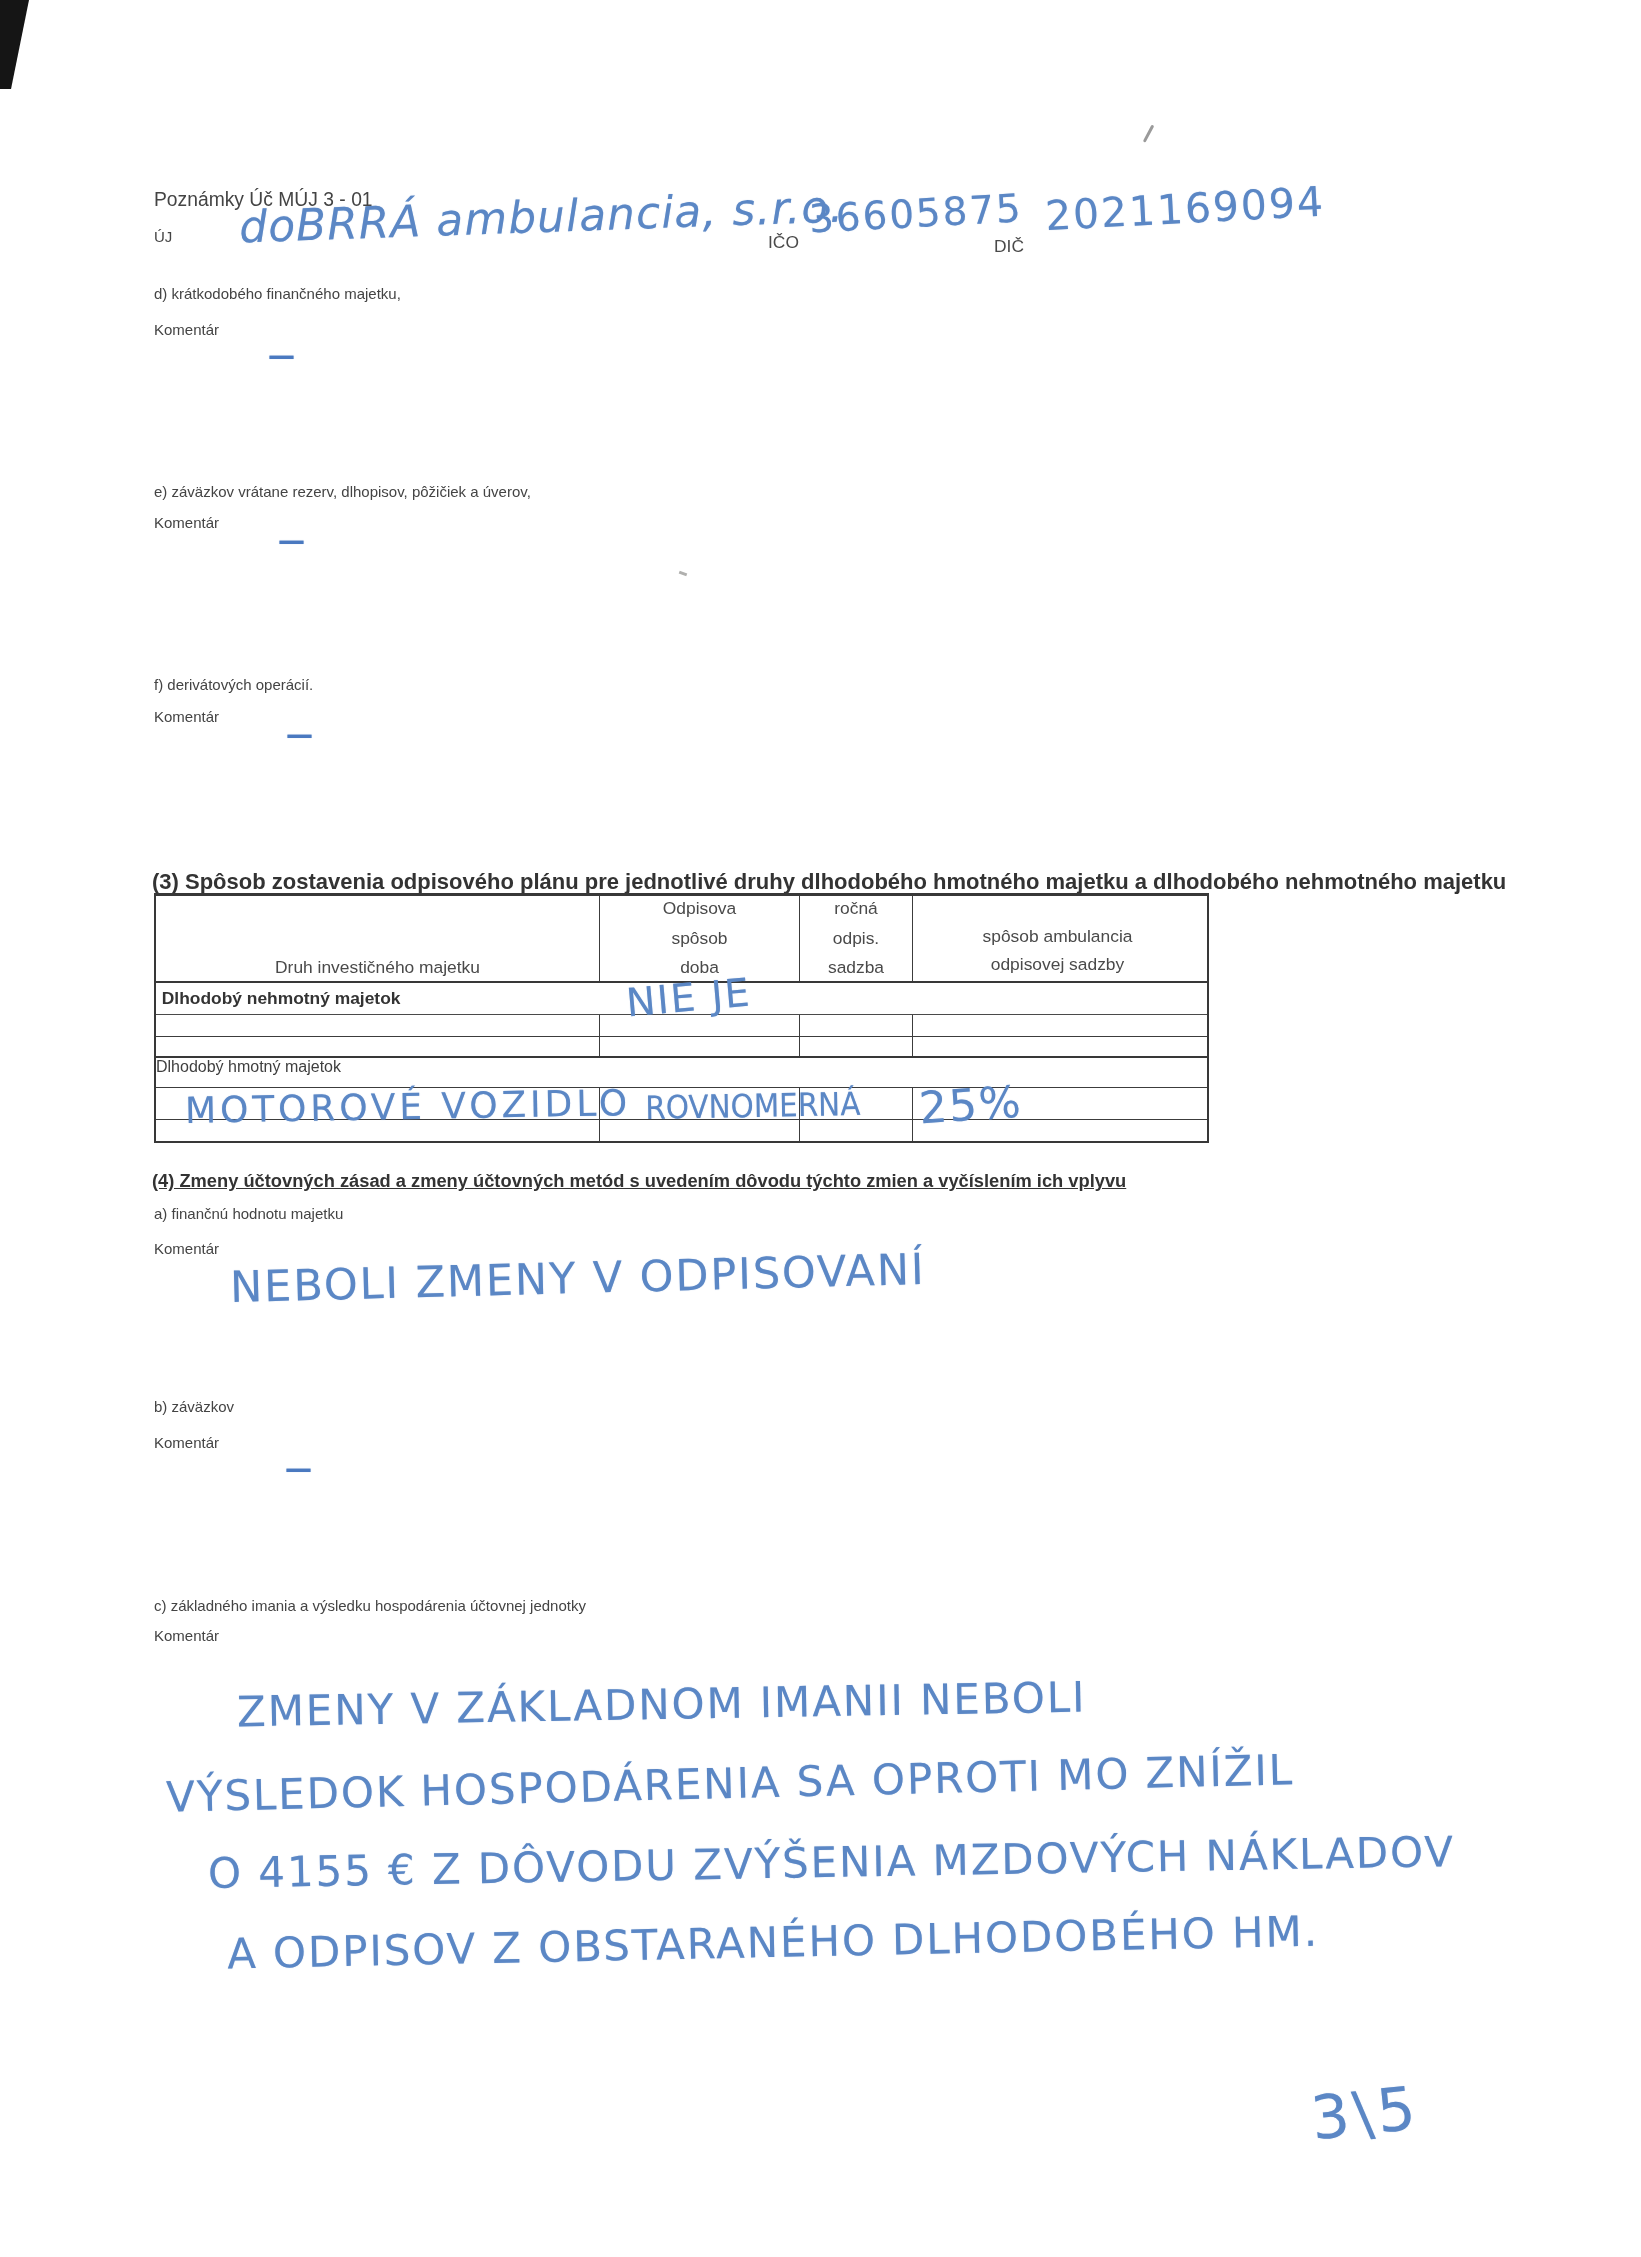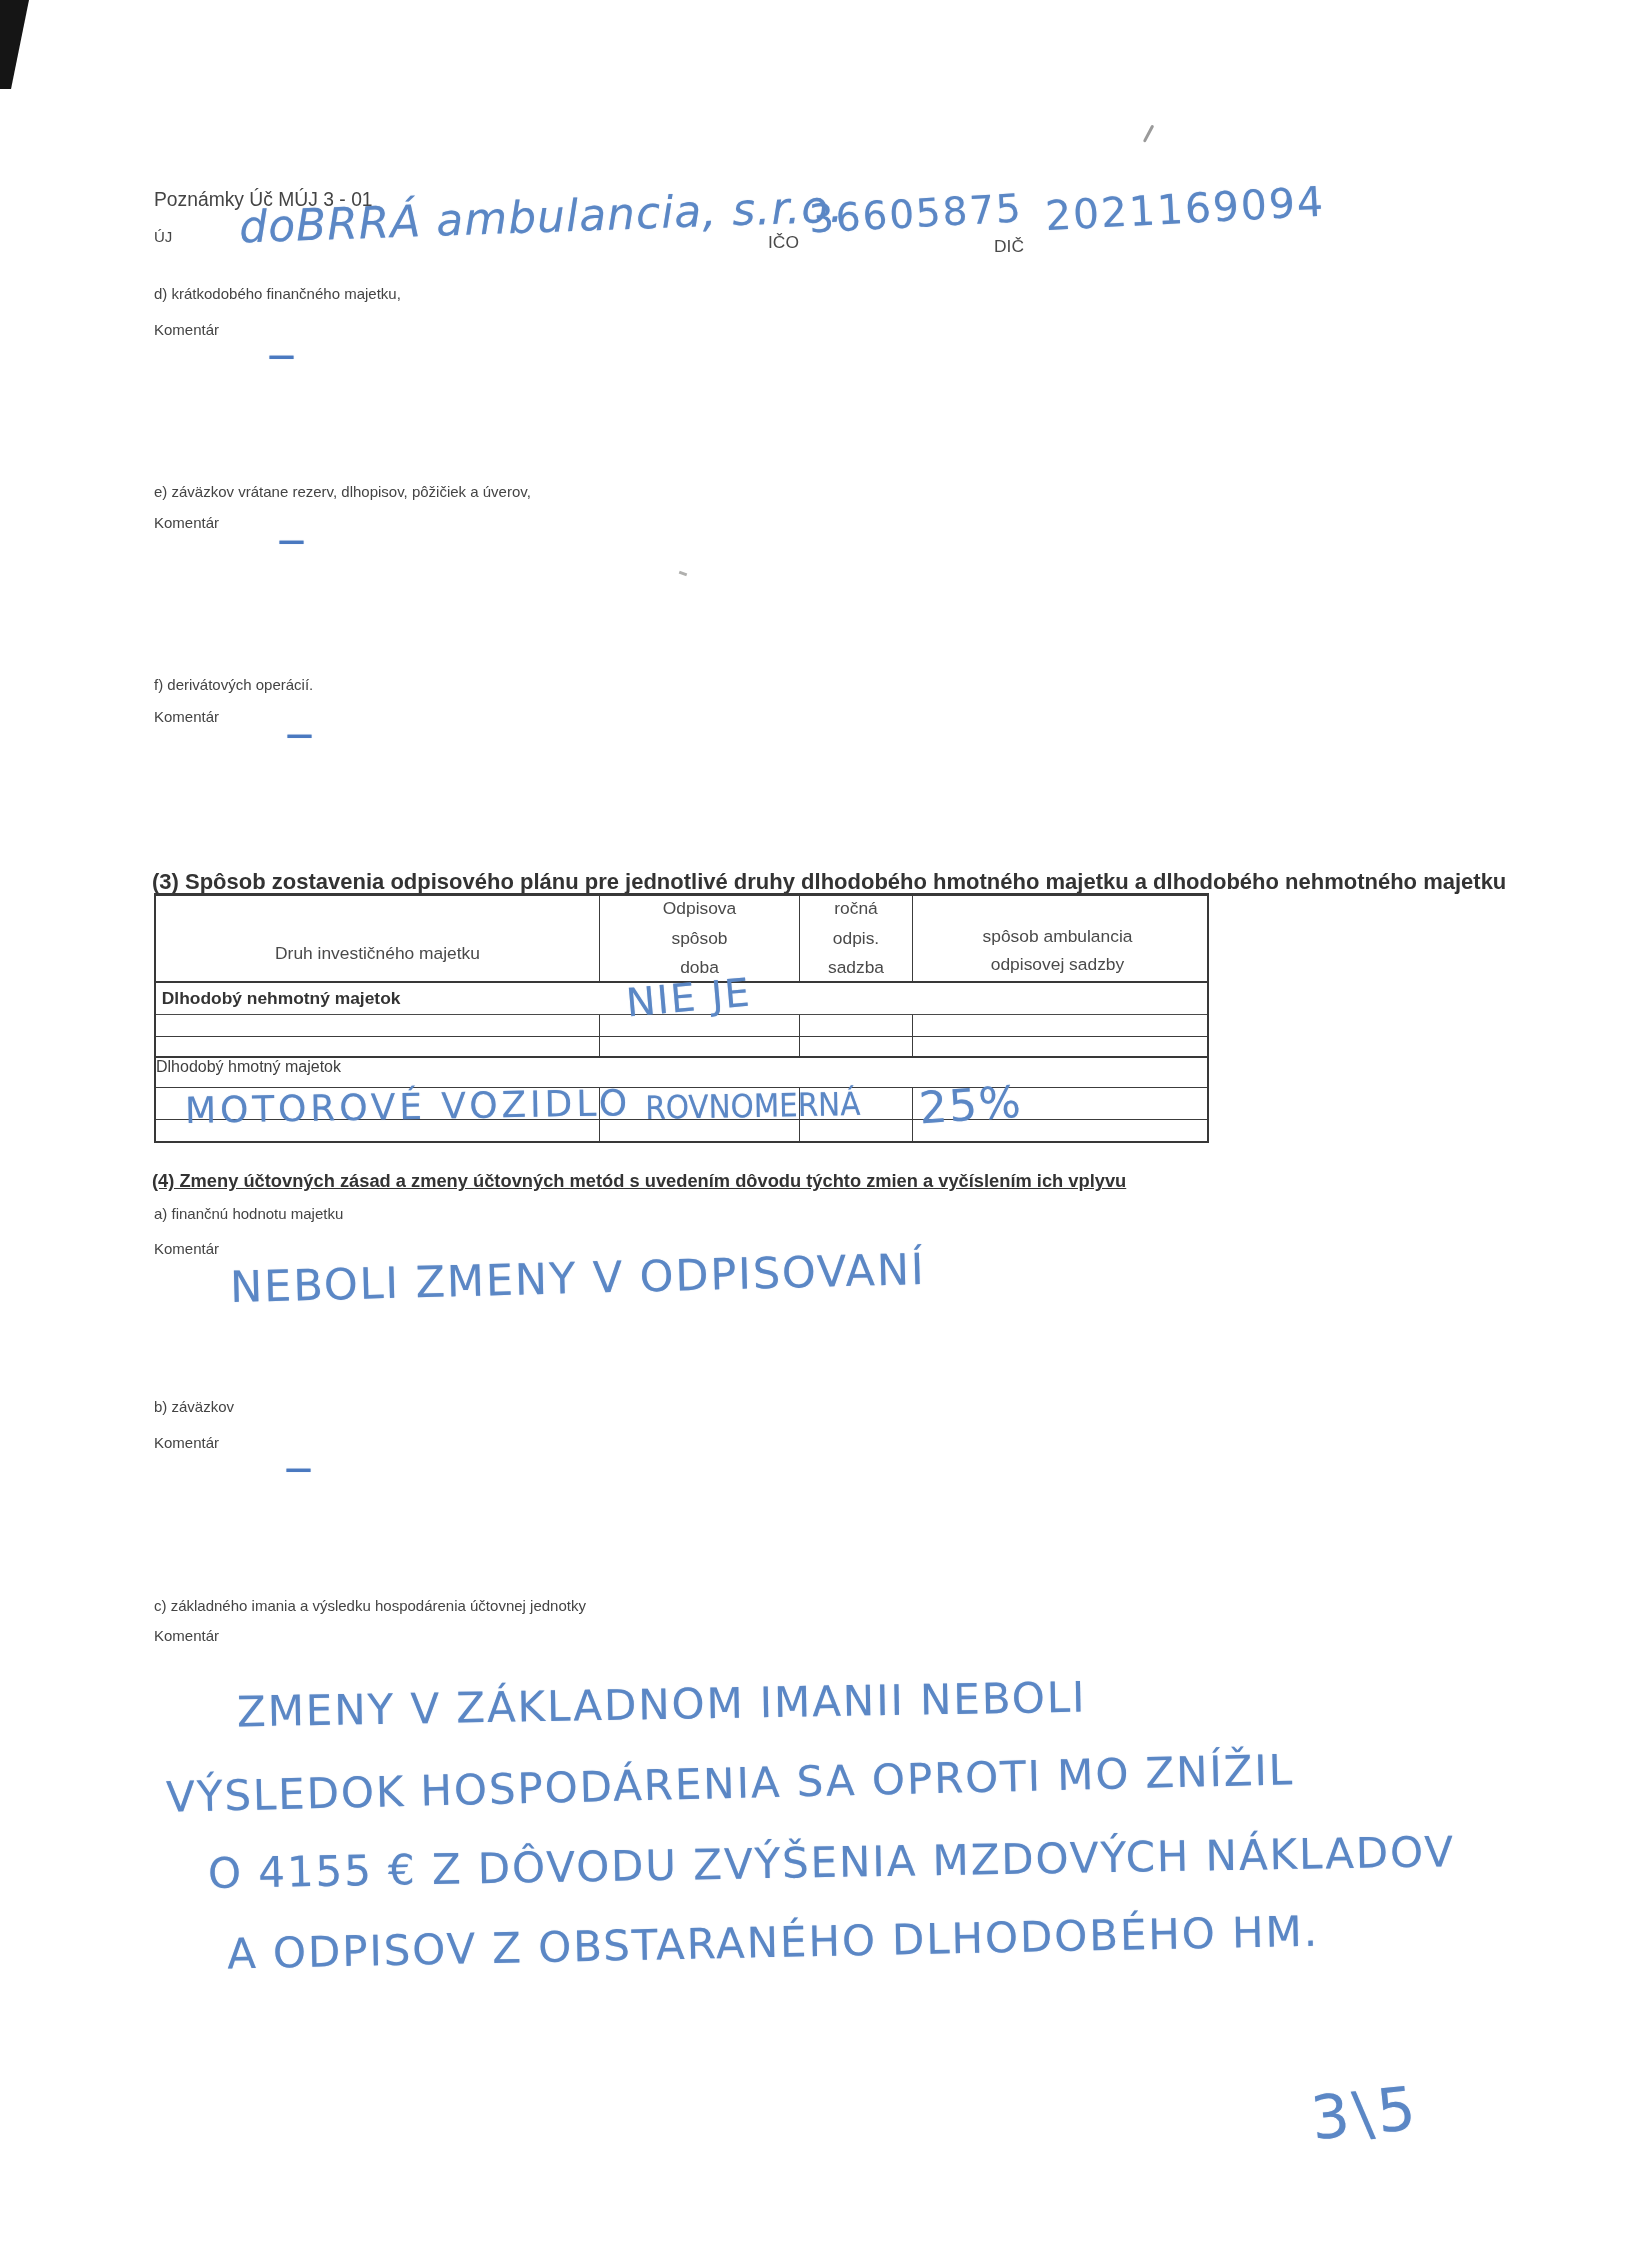--- a/index.html
+++ b/index.html
@@ -35,21 +35,21 @@
   .otable {
     position:absolute; left:154px; top:893px; width:1051px;
     border:2.9px solid #383838; border-top-width:3.9px; box-sizing:content-box;
   }
   .trow { display:grid; grid-template-columns:443px 200px 113px 290px; }
   .trow-full { display:block; }
   .tcell { border-left:1.9px solid #3c3c3c; box-sizing:border-box; }
   .tcell:first-child { border-left:none; }
   .th-row { height:85px; border-bottom:2.9px solid #383838; }
   .th-c { display:flex; flex-direction:column; align-items:center; font-size:17.4px; color:#4a4a4a; }
-  .th-c1 { justify-content:flex-end; padding-bottom:17px; }
+  .th-c1 { justify-content:flex-end; padding-bottom:3px; }
   .th-c23 { justify-content:space-between; padding:1.9px 0 2.9px 0; }
   .th-c4 { justify-content:flex-end; padding-bottom:2.9px; line-height:28px; }
   .r-section { height:31px; border-bottom:1.9px solid #4a4a4a; }
   .r-section .lab { font-size:17.4px; font-weight:bold; color:#333; padding:4.8px 0 0 5.8px; }
   .r-e1 { height:21px; border-bottom:1.9px solid #3c3c3c; }
   .r-e2 { height:19.3px; border-bottom:2.9px solid #383838; }
   .r-s2 { height:29px; border-bottom:1.9px solid #3c3c3c; }
   .r-data { height:31px; border-bottom:1.9px solid #3c3c3c; }
   .r-e3 { height:21px; }
 </style>

